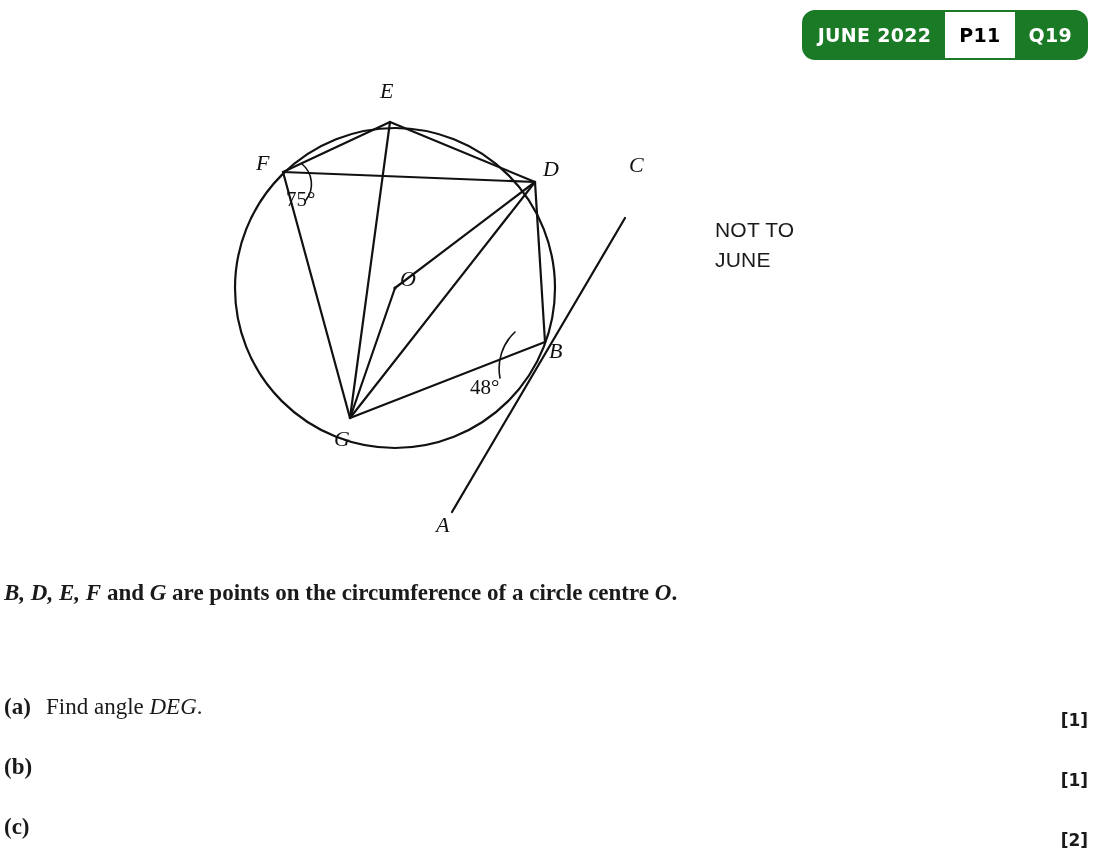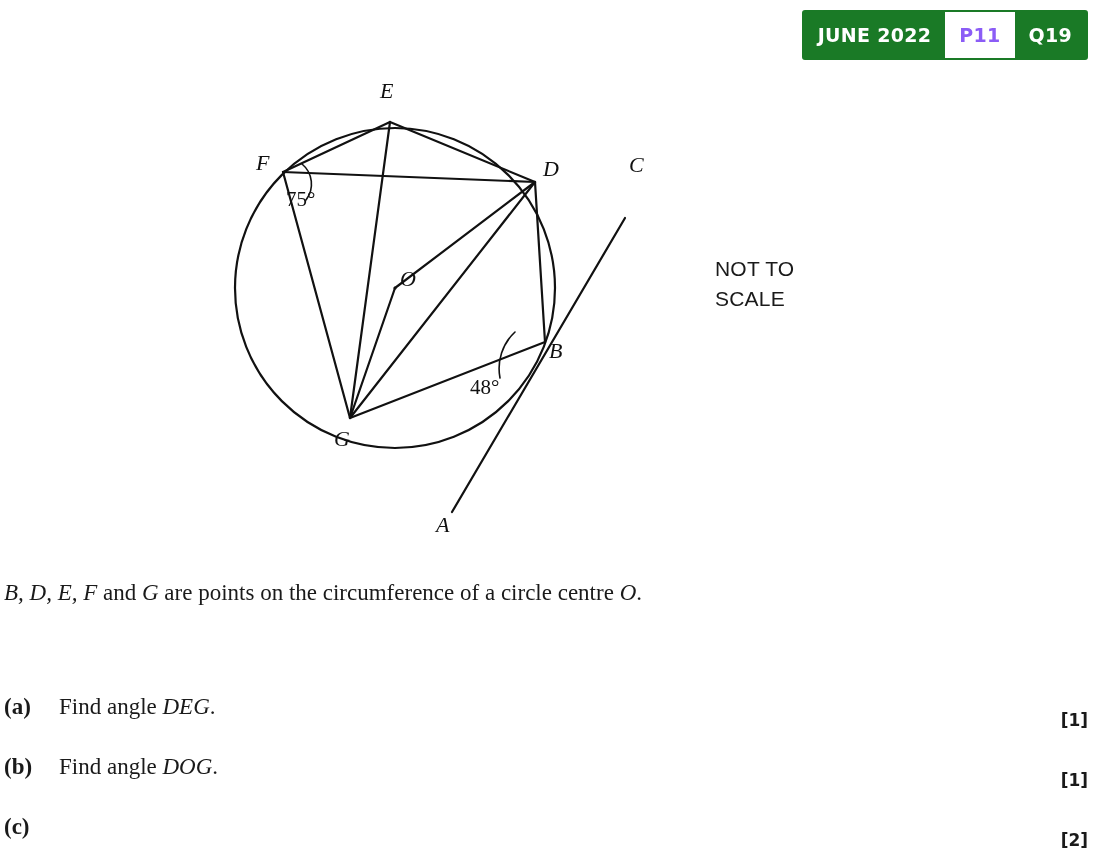--- a/index.html
+++ b/index.html
@@ -18,37 +18,37 @@
 
   
   .exam-badge {
     position: absolute;
     top: 10px;
     right: 12px;
     display: flex;
     align-items: stretch;
     background: #1a7a26;
     border: 2px solid #1a7a26;
-    border-radius: 3px;
+    border-radius: 13px;
     height: 46px;
     font-family: "DejaVu Sans", sans-serif;
     font-weight: bold;
     font-size: 19px;
     overflow: hidden;
   }
   .exam-badge .seg {
     display: flex;
     align-items: center;
     padding: 0 14px;
     color: #ffffff;
     letter-spacing: 0.3px;
   }
   .exam-badge .seg.light {
     background: #ffffff;
-    color: #8b5cf6;
+    color: #000000;
   }
 
   
   .diagram-wrap {
     position: absolute;
     left: 0;
     top: 60px;
     width: 740px;
     height: 500px;
   }
@@ -58,31 +58,31 @@
 
   .notto {
     position: absolute;
     left: 715px;
     top: 215px;
     font-family: "Liberation Sans", sans-serif;
     font-size: 21px;
     line-height: 1.45;
     color: #1a1a1a;
     letter-spacing: 0.2px;
-    margin-top: 39px;
   }
 
   
   .statement {
     position: absolute;
     left: 4px;
     top: 578px;
     width: 1060px;
     font-size: 23px;
     line-height: 1.32;
+    font-weight: bold;
   }
   .statement .line {
     white-space: nowrap;
   }
   i, .it {
     font-style: italic;
   }
 
   .parts {
     position: absolute;
@@ -96,21 +96,21 @@
   }
   .part-label {
     position: absolute;
     left: 0;
     top: 0;
     font-size: 23px;
     font-weight: bold;
   }
   .part-text {
     position: absolute;
-    left: 55px;
+    left: 42px;
     top: 0;
     font-size: 23px;
   }
   .part-marks {
     position: absolute;
     right: 6px;
     top: 16px;
     font-size: 17px;
     font-weight: bold;
     font-family: "DejaVu Sans", sans-serif;
@@ -165,44 +165,41 @@
 
     <g font-family="Liberation Serif, serif" font-size="21" fill="#111111">
       <text x="286" y="146">75°</text>
       <text x="470" y="334">48°</text>
     </g>
   </svg>
 </div>
 
 <div class="notto">
   <div>NOT TO</div>
-  <div>SCALE</div>
+  <div>JUNE</div>
 </div>
 
 <div class="statement">
   <div class="line">
     <span class="it">B, D, E, F</span><span> and </span><span class="it">G</span><span> are points on the circumference of a circle centre </span><span class="it">O</span><span>.</span>
   </div>
 </div>
 
 <div class="parts">
 
   <div class="part-row">
     <div class="part-label">(a)</div>
     <div class="part-text">
       <span>Find angle </span><span class="it">DEG</span><span>.</span>
     </div>
     <div class="part-marks">[1]</div>
   </div>
 
   <div class="part-row">
     <div class="part-label">(b)</div>
-    <div class="part-text">
-      <span>Find angle </span><span class="it">DOG</span><span>.</span>
-    </div>
     <div class="part-marks">[1]</div>
   </div>
 
   <div class="part-row">
     <div class="part-label">(c)</div>
     <div class="part-marks">[2]</div>
   </div>
 
 </div>
 

